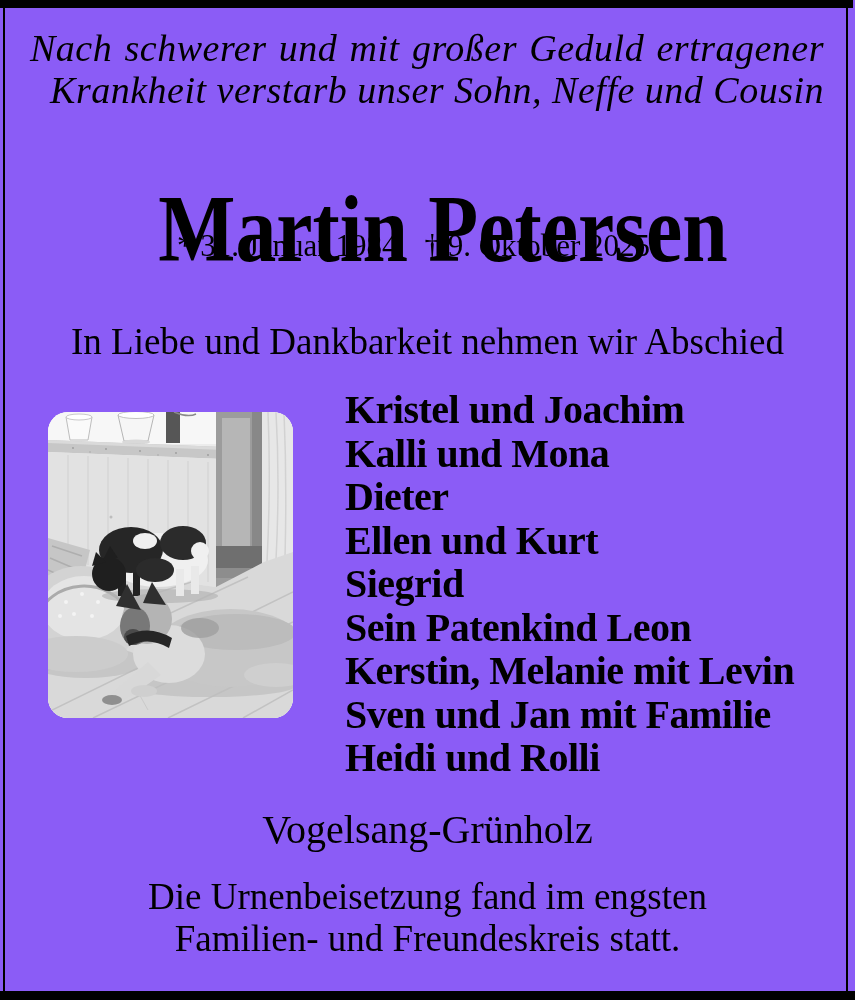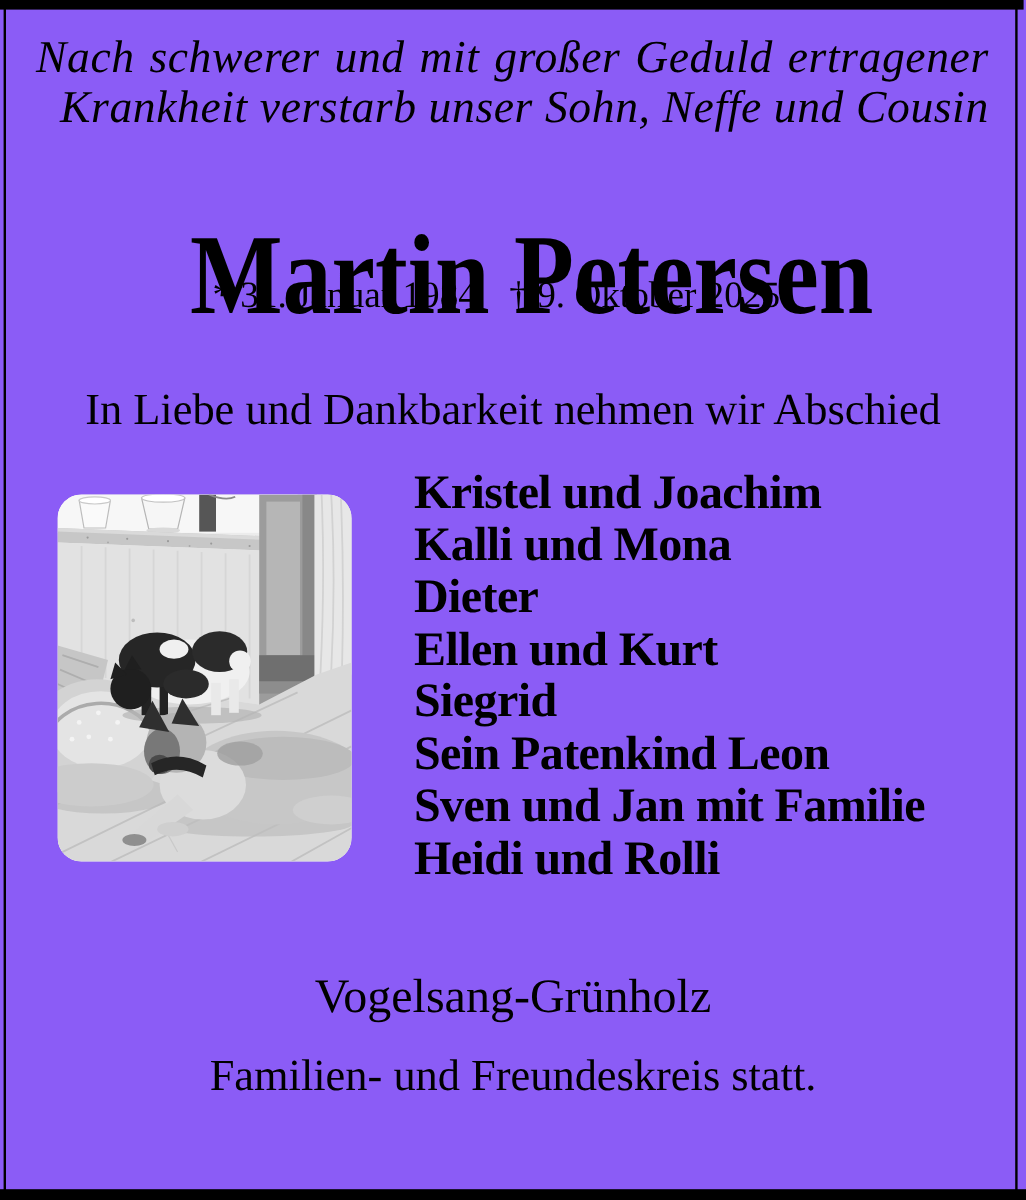--- a/index.html
+++ b/index.html
@@ -200,23 +200,25 @@
     </svg>
   </div>
 
   <div class="mourners">
     <div>Kristel und Joachim</div>
     <div>Kalli und Mona</div>
     <div>Dieter</div>
     <div>Ellen und Kurt</div>
     <div>Siegrid</div>
     <div>Sein Patenkind Leon</div>
+    <div>Kerstin, Melanie mit Levin</div>
     <div>Sven und Jan mit Familie</div>
     <div>Heidi und Rolli</div>
   </div>
 
   <div class="place">Vogelsang-Grünholz</div>
 
   <div class="closing">
+    <div>Die Urnenbeisetzung fand im engsten</div>
     <div>Familien- und Freundeskreis statt.</div>
   </div>
 
 </div>
 
 </body></html>

